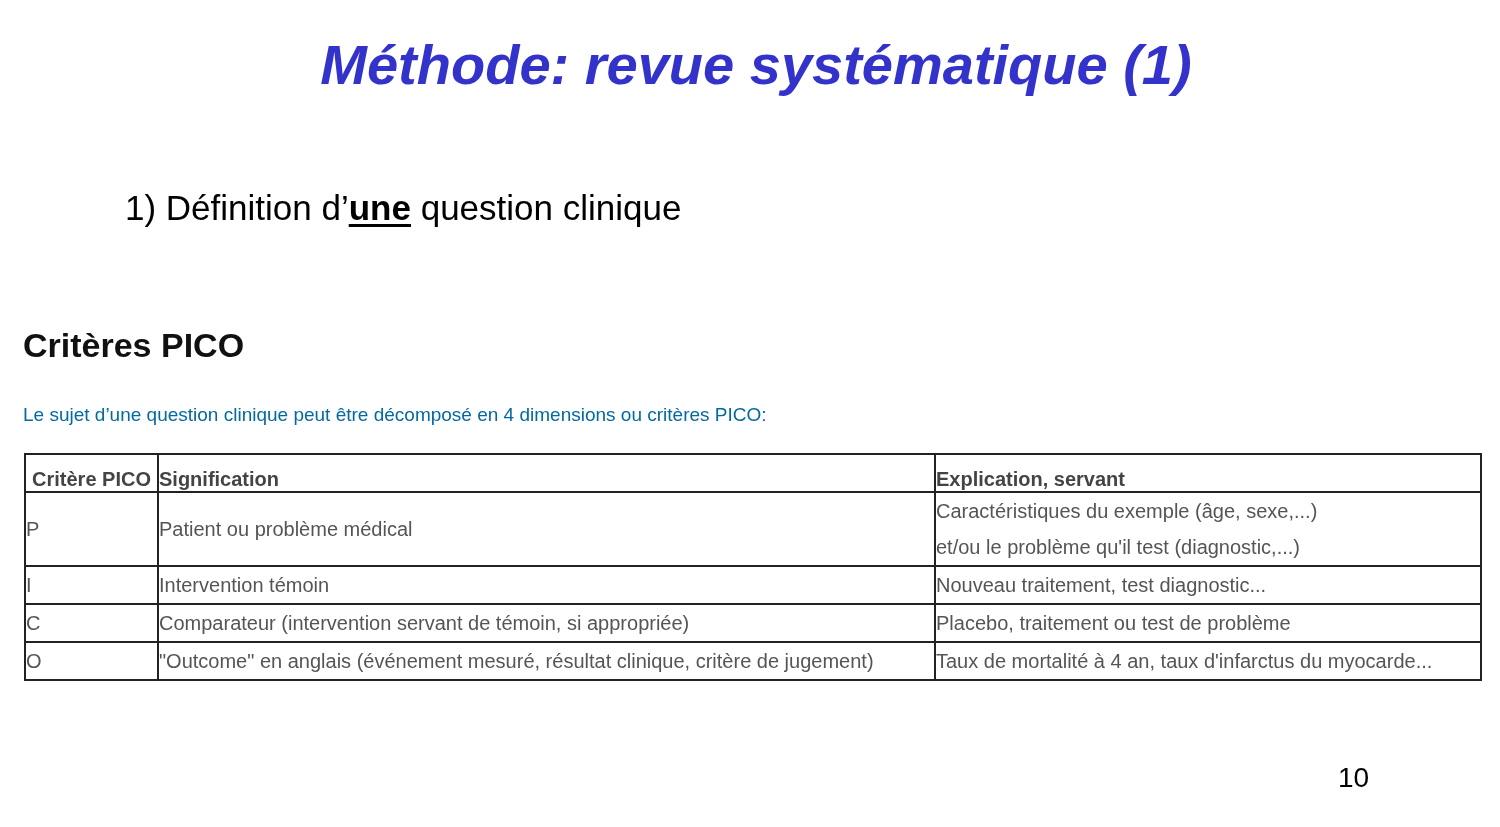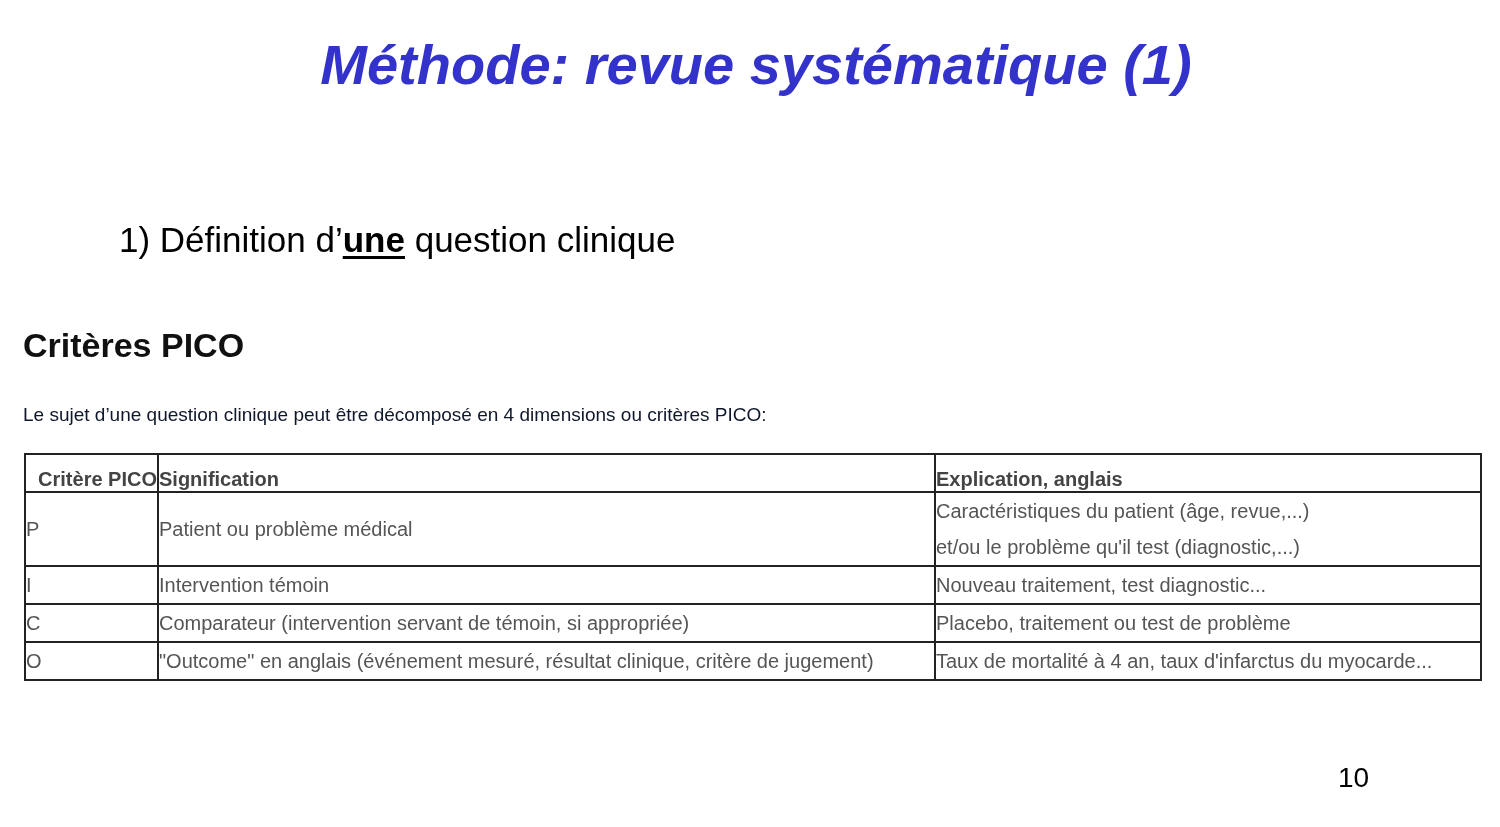--- a/index.html
+++ b/index.html
@@ -7,44 +7,44 @@
       width: 1500px; height: 827px; background: #ffffff;
       position: relative; overflow: hidden;
       font-family: "Liberation Sans", sans-serif;
     }
     .title {
       position: absolute; left: 0; top: 30px; width: 1512px;
       text-align: center; font-size: 56px; font-weight: bold; font-style: italic;
       color: #3333cc; line-height: 70px; letter-spacing: 0px;
     }
     .bullet {
-      position: absolute; left: 119px; top: 186px;
-      font-size: 35px; color: #000; line-height: 44px; margin-top: 32px;
+      position: absolute; left: 125px; top: 186px;
+      font-size: 35px; color: #000; line-height: 44px;
     }
     .bullet u { font-weight: bold; text-decoration-thickness: 3px; text-underline-offset: 4px; }
     .pico-heading {
       position: absolute; left: 23px; top: 324px;
       font-size: 34px; font-weight: bold; color: #111; line-height: 42px;
     }
     .intro {
       position: absolute; left: 23px; top: 403px;
-      font-size: 19px; color: #0f172a; line-height: 24px;
+      font-size: 19px; color: #0369a1; line-height: 24px;
     }
     table.pico {
       position: absolute; left: 24px; top: 453px;
       border-collapse: collapse; table-layout: fixed;
       width: 1456px;
       font-size: 20px; color: #555;
     }
     table.pico td, table.pico th {
       border: 2px solid #222; text-align: left; padding: 0;
       white-space: nowrap; overflow: hidden; line-height: 24px;
     }
     table.pico th { font-weight: bold; color: #444; height: 36px; vertical-align: bottom; padding-bottom: 0px; }
-    table.pico th.first { text-align: right; }
+    table.pico th.first { text-align: center; }
     .r-p td { height: 72px; }
     .r-i td, .r-c td, .r-o td { height: 36px; }
     .explain-two-line span { display: block; line-height: 36px; }
     .page-number {
       position: absolute; left: 1338px; top: 762px;
       font-size: 28px; color: #000;
     }
   </style>
 </head>
 <body>
@@ -60,29 +60,29 @@
 <table class="pico">
   <colgroup>
     <col style="width:133px">
     <col style="width:777px">
     <col style="width:546px">
   </colgroup>
   <thead>
     <tr>
       <th class="first">Critère PICO</th>
       <th>Signification</th>
-      <th>Explication, anglais</th>
+      <th>Explication, servant</th>
     </tr>
   </thead>
   <tbody>
     <tr class="r-p">
       <td>P</td>
       <td>Patient ou problème médical</td>
       <td class="explain-two-line">
-        <span>Caractéristiques du patient (âge, revue,...)</span>
+        <span>Caractéristiques du exemple (âge, sexe,...)</span>
         <span>et/ou le problème qu'il test (diagnostic,...)</span>
       </td>
     </tr>
     <tr class="r-i">
       <td>I</td>
       <td>Intervention témoin</td>
       <td>Nouveau traitement, test diagnostic...</td>
     </tr>
     <tr class="r-c">
       <td>C</td>

